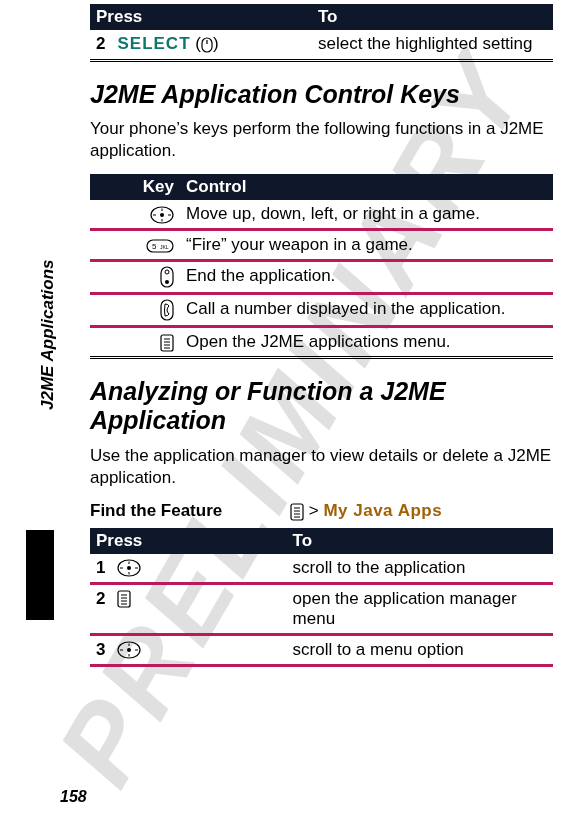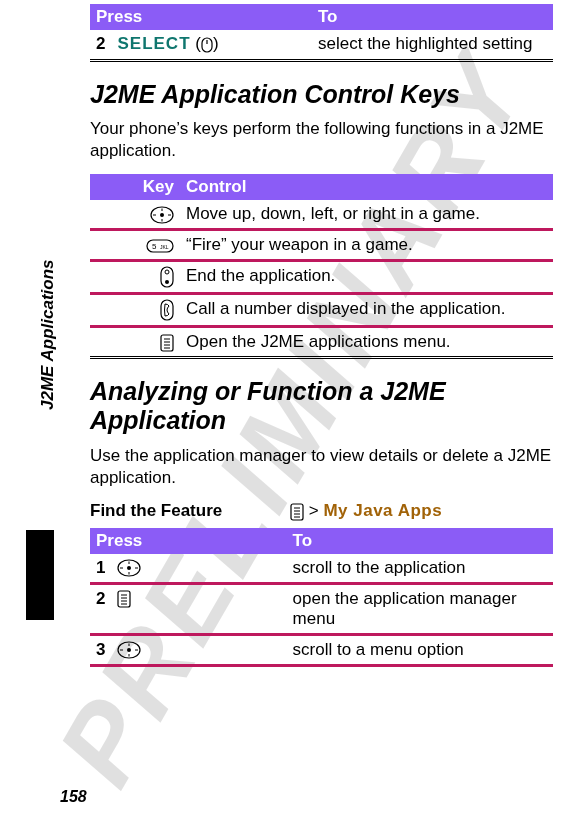--- a/index.html
+++ b/index.html
@@ -60,21 +60,21 @@
       font-style: italic;
     }
 
     
     table {
       width: 100%;
       border-collapse: collapse;
       margin: 4px 0 14px 0;
     }
     th {
-      background: #8b5cf6;
+      background: #0f172a;
       color: #fff;
       text-align: left;
       font-weight: bold;
       padding: 3px 6px;
       font-size: 17px;
     }
     td {
       padding: 4px 6px;
       font-size: 17px;
       vertical-align: top;

